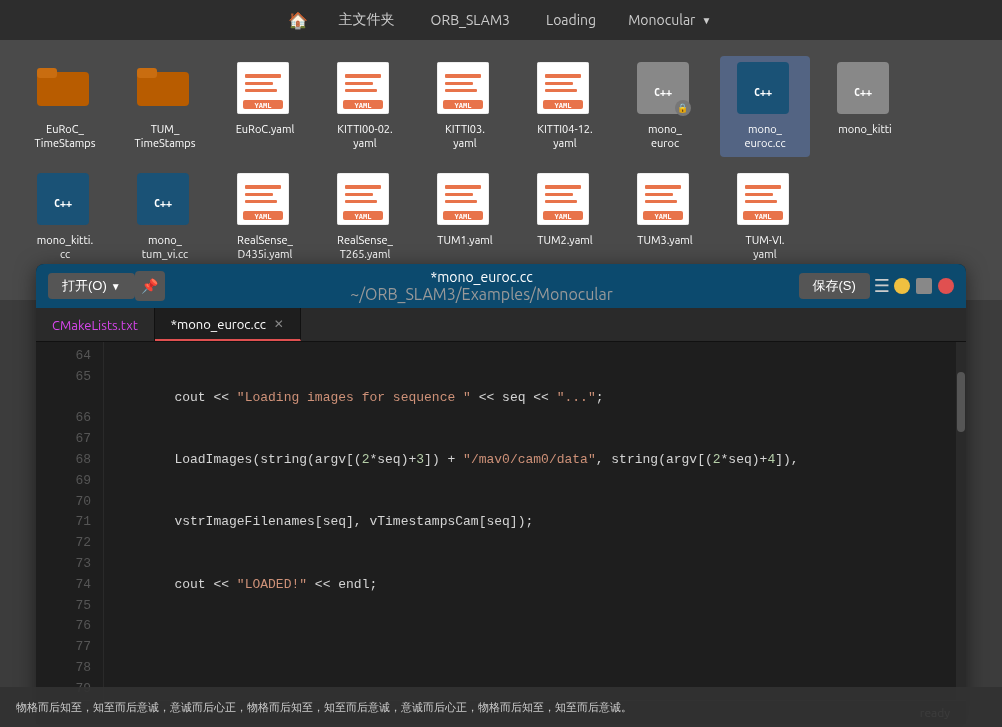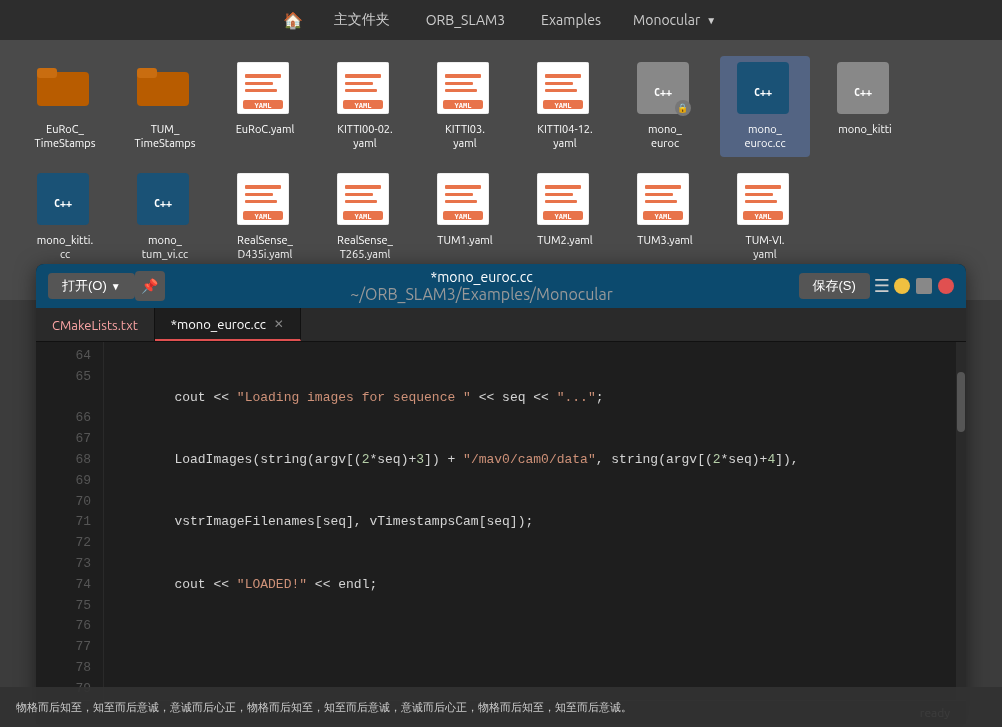--- a/index.html
+++ b/index.html
@@ -197,21 +197,21 @@
       align-items: stretch;
       height: 34px;
       flex-shrink: 0;
       border-bottom: 1px solid #111;
     }
     .editor-tab {
       padding: 0 16px;
       display: flex;
       align-items: center;
       font-size: 13px;
-      color: #fca5a5;
+      color: #d946ef;
       cursor: pointer;
       border-right: 1px solid #111;
       position: relative;
       gap: 8px;
     }
     .editor-tab.active {
       background: #1e1e1e;
       color: #fff;
       border-bottom: 2px solid #e05050;
     }
@@ -307,21 +307,21 @@
       align-items: center;
     }
   </style>
 </head>
 <body>
 
 <div class="top-nav">
   <span class="home-icon">🏠</span>
   <span class="nav-item">主文件夹</span>
   <span class="nav-item">ORB_SLAM3</span>
-  <span class="nav-item">Examples</span>
+  <span class="nav-item">Loading</span>
   <span class="nav-dropdown">
     <span>Monocular</span>
     <span class="arrow">▼</span>
   </span>
 </div>
 
 <div class="file-manager">
   <div class="file-grid">
 
     <div class="file-item">

